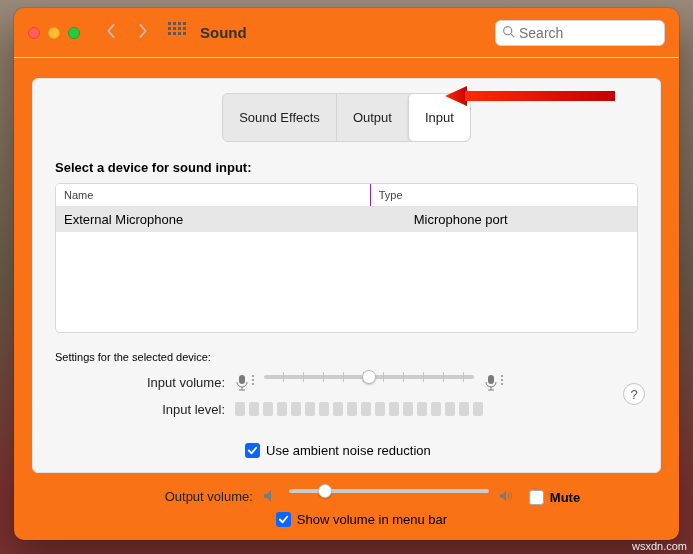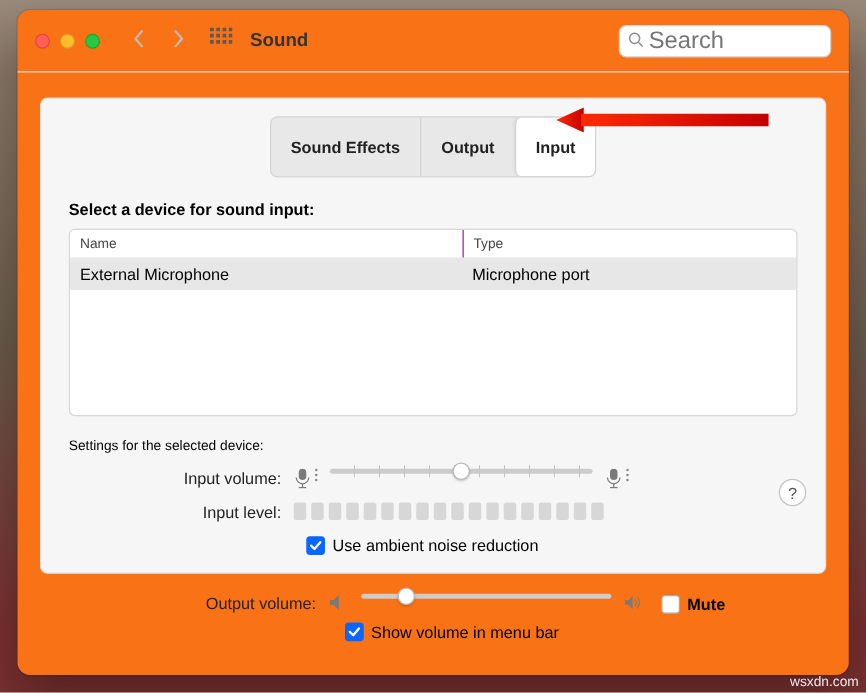--- a/index.html
+++ b/index.html
@@ -44,21 +44,21 @@
 .search {
   display:flex; align-items:center;
   width:170px; height:26px;
   background:#fff;
   border:1px solid #d0d0d0;
   border-radius:6px;
   padding:0 6px;
 }
 .search svg { width:13px; height:13px; color:#8e8e8e; margin-right:4px; }
 .search input {
-  border:none; outline:none; font-size:19px; width:100%; background:transparent;
+  border:none; outline:none; font-size:14px; width:100%; background:transparent;
 }
 .content {
   flex:1;
   padding: 20px 18px 16px 18px;
   overflow:hidden;
 }
 .panel {
   background:#f6f6f6;
   border:1px solid #e0e0e0;
   border-radius:6px;
@@ -71,41 +71,40 @@
   border:1px solid #d4d4d4;
   border-radius:6px;
   overflow:hidden;
 }
 .seg button {
   border:none; background:transparent;
   padding:16px 16px;
   font-size:13px;
   color:#222;
   cursor:pointer;
-  font-weight:bold;
 }
 .seg button + button { border-left:1px solid #d4d4d4; }
 .seg button.active {
   background:#fff;
   box-shadow:0 0 3px rgba(0,0,0,0.12);
   border-radius:5px;
 }
 .sect-title { font-size:13px; font-weight:600; margin:18px 0 8px 0; }
 .table {
   border:1px solid #d8d8d8;
   border-radius:5px;
   background:#fff;
   overflow:hidden;
 }
 .thead, .trow { display:flex; }
 .thead { background:#fff; border-bottom:1px solid #e3e3e3; font-size:11px; color:#444; }
 .thead div, .trow div { padding:5px 8px; }
 .col-name { flex: 0 0 54%; }
 .col-type { flex: 1; border-left:1px solid #a21caf; }
-.trow.sel { background:#e7e7e7; }
+.trow.sel { background:#e7e7e7;gap:36px; }
 .table .body { height:100px; }
 .settings-title { font-size:11px; margin:18px 0 12px 0; }
 .row {
   display:flex; 
   margin:8px 0;
 }
 .row .label {
   width:180px;
   text-align:right;
   padding-right:10px;
@@ -135,21 +134,21 @@
 .level-row .label { width:180px; text-align:right; padding-right:10px; }
 .level-bars {
   display:flex; gap:4px; margin-left:0;
 }
 .level-bars i {
   width:10px; height:14px;
   background:#d7d7d7;
   border-radius:2px;
   display:inline-block;
 }
-.cb-row { display:flex; align-items:center; margin:12px 0 4px 0; }
+.cb-row { display:flex; align-items:center; margin:26px 0 4px 0; }
 .cb-row .pad { width:190px; }
 .chk {
   width:15px; height:15px; border-radius:3px;
   display:inline-flex; align-items:center; justify-content:center;
   margin-right:6px;
 }
 .chk.on { background:#0a66ff; }
 .chk.off { border:1px solid #aaa; background:#fff; }
 .chk.on svg { width:11px; height:11px; color:#fff; }
 .help {

